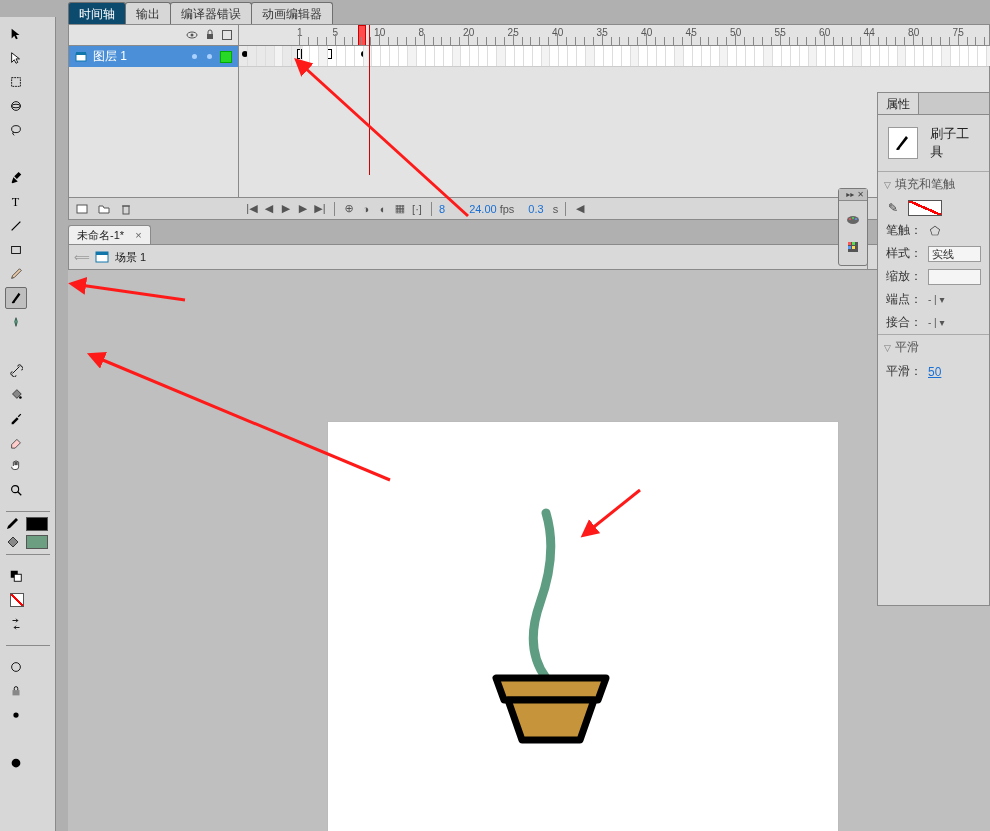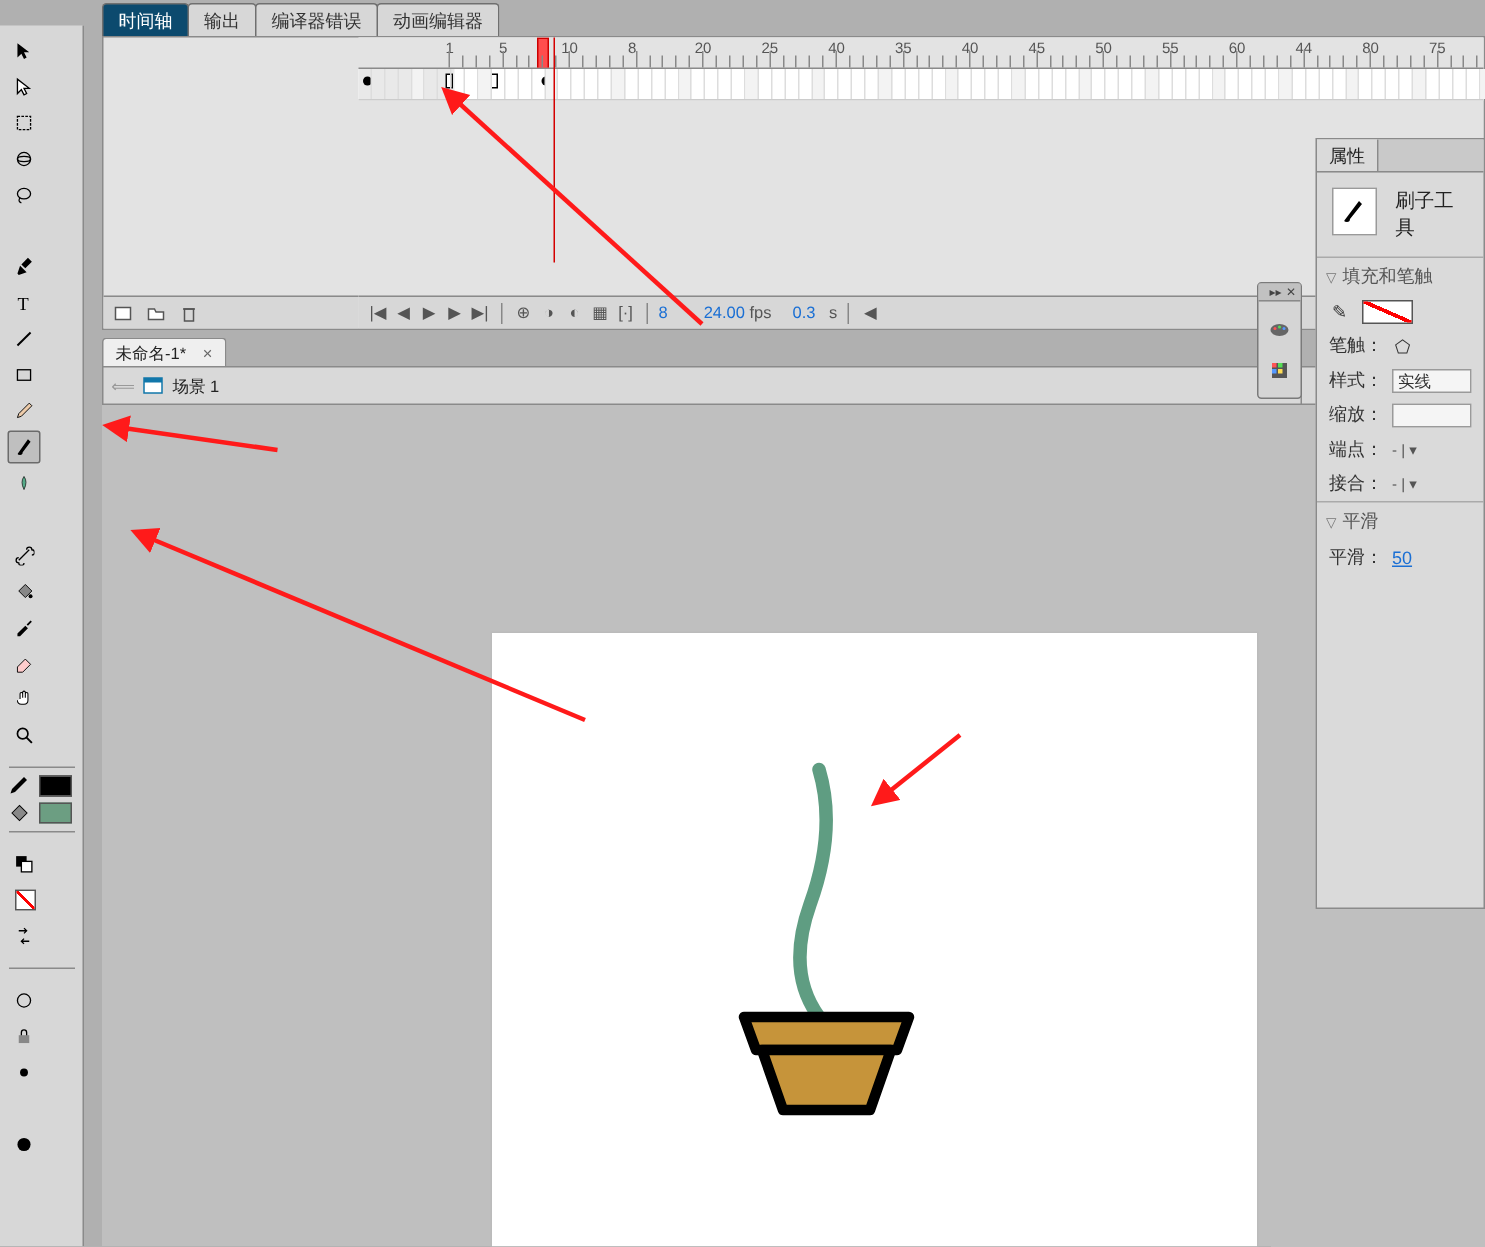--- a/index.html
+++ b/index.html
@@ -59,21 +59,21 @@
   .stage{position:absolute;left:260px;top:152px;width:510px;height:409px;background:#fff;box-shadow:0 0 0 1px #bbb;}
   
   .pot-path{stroke:#000;stroke-width:7;stroke-linejoin:round;fill:#c6943a;}
   
   .buddy{position:absolute;right:122px;top:188px;width:30px;height:78px;background:#d5d5d5;border:1px solid #7a7a7a;border-radius:3px;display:flex;flex-direction:column;align-items:center;justify-content:space-around;padding:16px 0 4px;}
   .buddy .tb{position:absolute;top:0;left:0;right:0;height:12px;background:#c1c1c1;border-bottom:1px solid #8a8a8a;display:flex;justify-content:flex-end;align-items:center;padding-right:3px;gap:3px;font-size:8px;color:#444;}
   
   .props{position:absolute;right:0;top:92px;width:113px;height:514px;background:#dadada;border:1px solid #8a8a8a;}
   .props .ptabs{height:22px;background:#c9c9c9;border-bottom:1px solid #8a8a8a;display:flex;}
   .props .ptab{padding:3px 8px 0;border-right:1px solid #8a8a8a;font-size:12px;background:#dadada;}
-  .props .hd{display:flex;padding:10px;gap:12px;}
+  .props .hd{display:flex;align-items:center;padding:10px;gap:12px;}
   .props .brush-canvas{width:32px;height:32px;border:1px solid #9a9a9a;background:#fff;display:flex;align-items:center;justify-content:center;}
   .props .sect{border-top:1px solid #aaa;}
   .props .shead{padding:4px 6px;font-size:12px;color:#555;display:flex;align-items:center;gap:4px;}
   .props .shead:before{content:"▽";font-size:9px;color:#777;}
   .props .row{display:flex;align-items:center;padding:3px 8px;font-size:12px;color:#333;gap:6px;}
   .props .row .lbl{width:36px;text-align:right;}
   .props .inp{height:16px;border:1px solid #9a9a9a;background:#f5f5f5;flex:1;min-width:0;font-size:11px;padding:0 3px;}
   .props .lnk{color:#1a6fd4;text-decoration:underline;}
   .props .dd{font-size:10px;color:#555;}
   .mini-ic{width:14px;height:14px;display:inline-flex;align-items:center;justify-content:center;}
@@ -242,20 +242,45 @@
   </div>
 
   <div class="timeline-tabs">
     <div class="ttab act">时间轴</div>
     <div class="ttab">输出</div>
     <div class="ttab">编译器错误</div>
     <div class="ttab">动画编辑器</div>
   </div>
 
   <div class="timeline">
+    <div class="layer-col">
+      <div class="layer-head">
+        <svg class="lhi" viewBox="0 0 12 12">
+            <ellipse cx="6" cy="6" rx="5" ry="3" fill="none" stroke="#555"></ellipse>
+            <circle cx="6" cy="6" r="1.5" fill="#555"></circle>
+          </svg>
+        <svg class="lhi" viewBox="0 0 12 12">
+            <rect x="3" y="5" width="6" height="5" fill="#555"></rect>
+            <path d="M4 5v-2a2 2 0 0 1 4 0v2" fill="none" stroke="#555"></path>
+          </svg>
+        <div style="width:10px;height:10px;border:1px solid #555"></div>
+      </div>
+      <div class="layer-row">
+        <svg class="lic" viewBox="0 0 12 12">
+            <rect x="1" y="3" width="10" height="7" fill="#fff" stroke="#17a"></rect>
+            <rect x="1" y="1" width="10" height="3" fill="#17a"></rect>
+          </svg>
+        <span>图层 1</span>
+        <div class="dots">
+            <span></span>
+            <span></span>
+          </div>
+        <div class="sq"></div>
+      </div>
+    </div>
     <div class="layer-foot">
       <span class="mini-ic">
           <svg viewBox="0 0 14 14">
             <rect x="2" y="3" width="10" height="8" fill="#fff" stroke="#555"></rect>
           </svg>
         </span>
       <span class="mini-ic">
           <svg viewBox="0 0 14 14">
             <path d="M2 4h4l1 2h5v5h-10z" fill="#fff" stroke="#555"></path>
           </svg>

